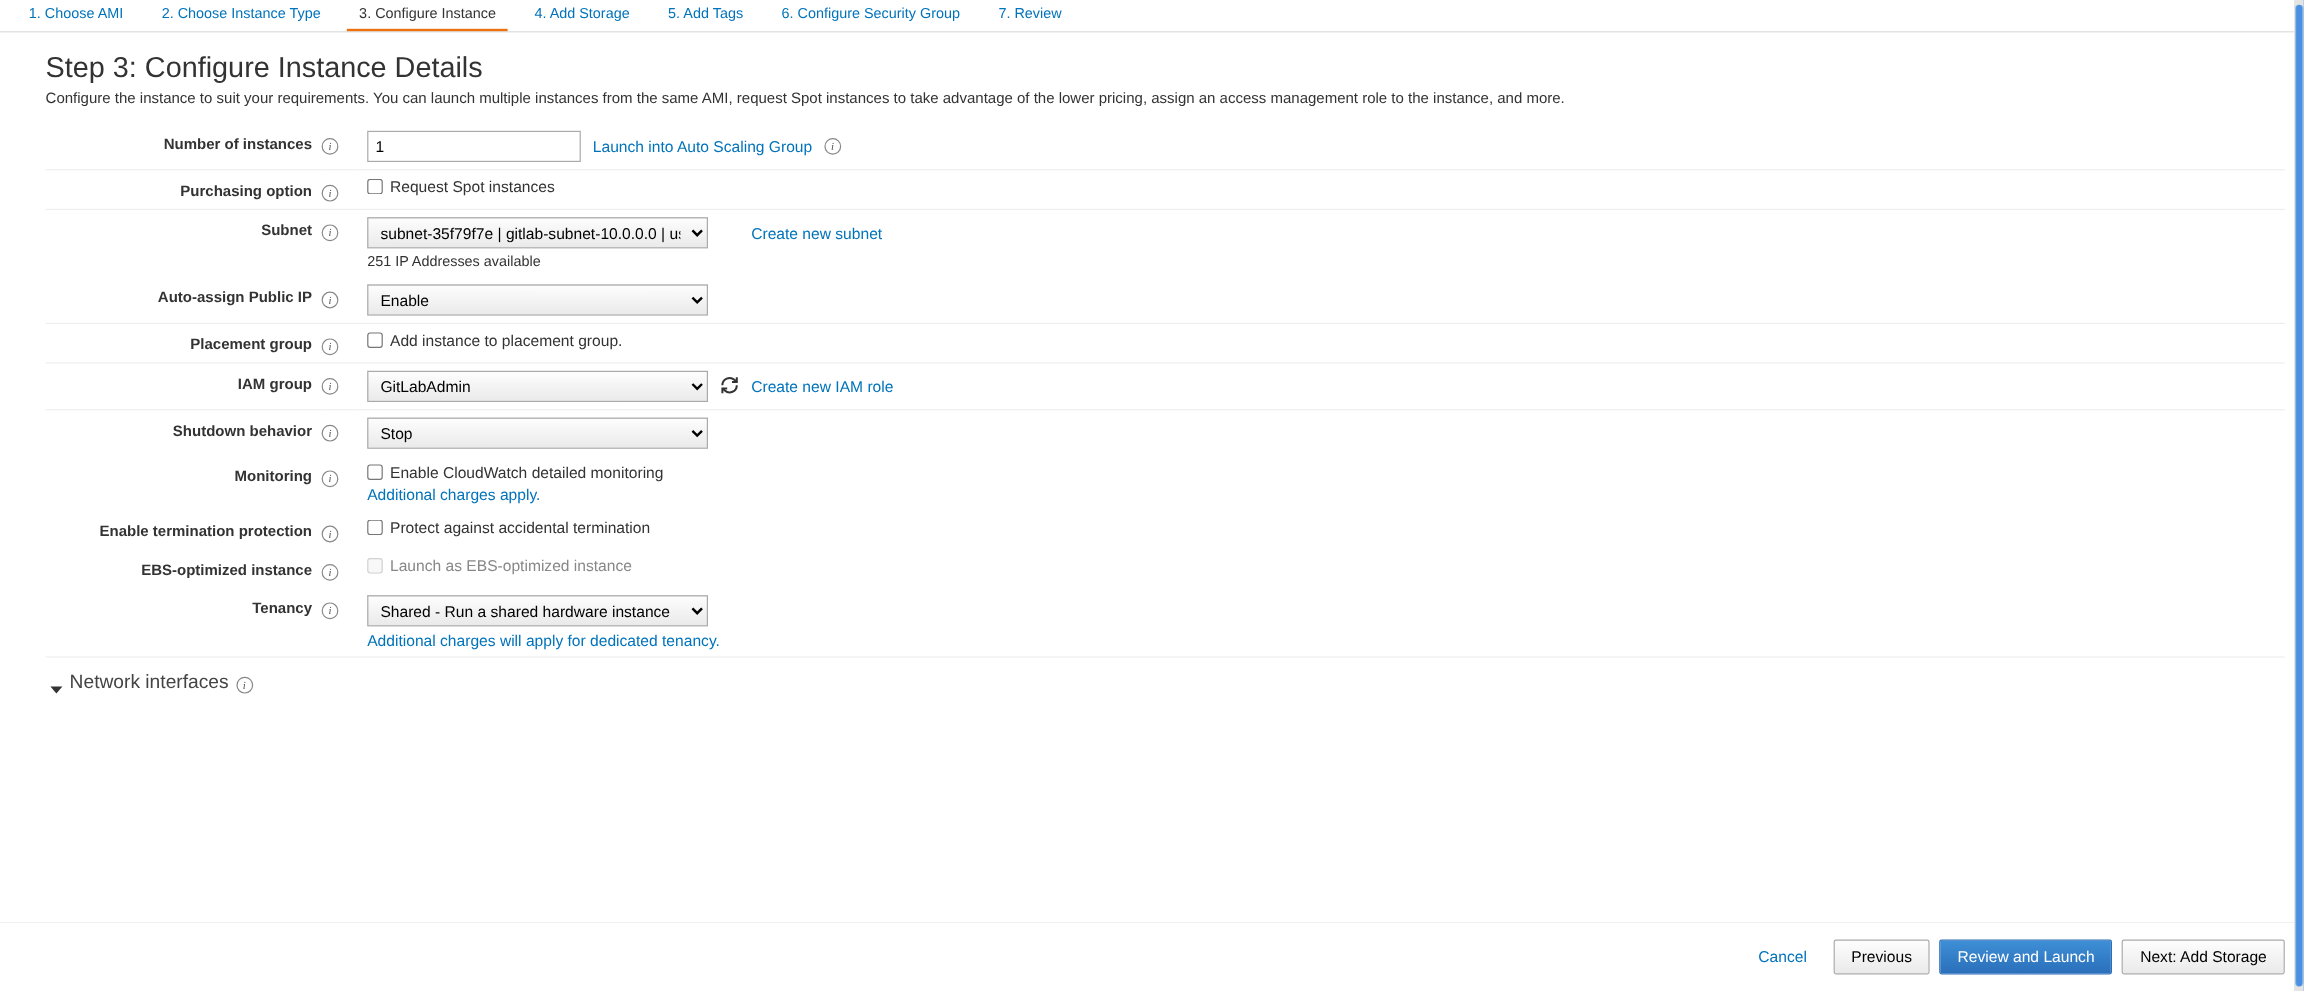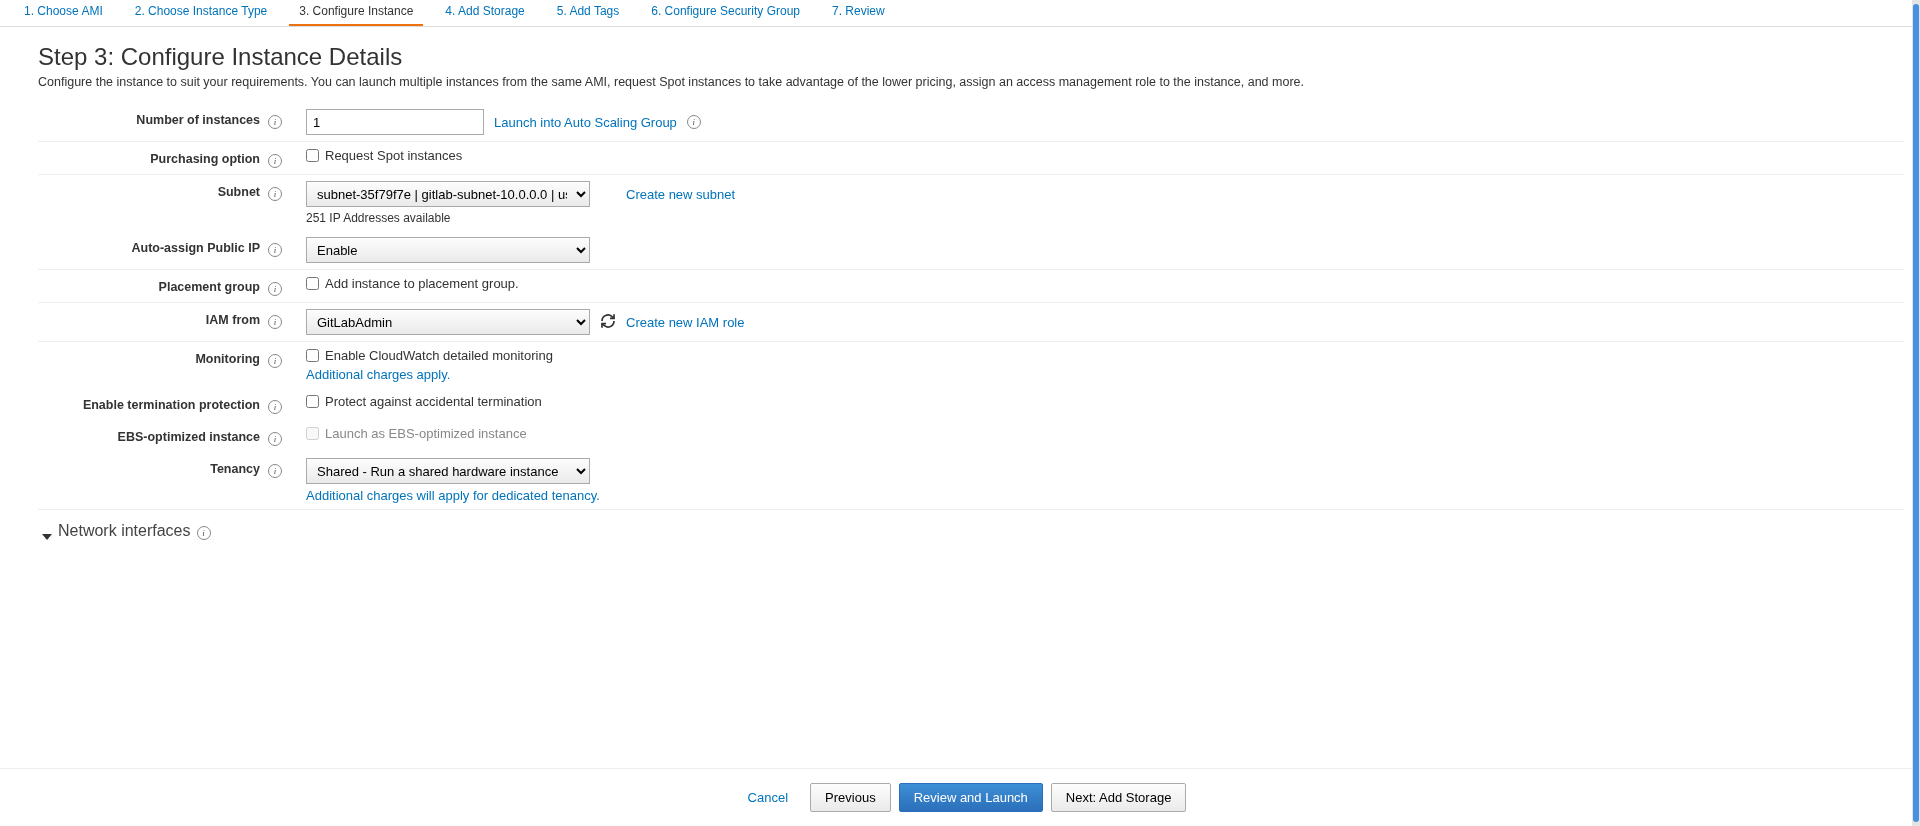--- a/index.html
+++ b/index.html
@@ -21,21 +21,21 @@
   select { border: 1px solid #aaa; padding: 4px 6px; font-size: 13px; width: 284px; height: 26px; background: linear-gradient(#fdfdfd, #eaeaea); cursor: pointer; }
   .link { color: #0073bb; font-size: 13px; cursor: pointer; text-decoration: none; }
   .inline { display: flex; align-items: center; gap: 10px; flex-wrap: wrap; }
   .refresh-icon { display:inline-block; cursor:pointer; }
   .note { font-size: 12px; color: #333; margin-top: 4px; }
   .checkbox-row { display: flex; align-items: center; gap: 6px; font-size: 13px; color: #333; }
   input[type="checkbox"] { width: 13px; height: 13px; cursor: pointer; }
   input[type="checkbox"]:disabled { cursor: default; }
   .section-header { display: flex; align-items: flex-end; gap: 6px; padding: 12px 4px; font-size: 16px; color: #444; cursor: pointer; }
   .caret-down { width: 0; height: 0; border-left: 5px solid transparent; border-right: 5px solid transparent; border-top: 6px solid #333; }
-  .footer { position: fixed; bottom: 0; left: 0; right: 0; display: flex; justify-content: center; gap: 8px; padding: 14px 16px; background: #fff; border-top: 1px solid #eee; }
+  .footer { position: fixed; bottom: 0; left: 0; right: 0; display: flex; justify-content: flex-end; gap: 8px; padding: 14px 16px; background: #fff; border-top: 1px solid #eee; }
   .btn { padding: 6px 14px; font-size: 13px; border: 1px solid #aaa; background: linear-gradient(#fdfdfd, #eaeaea); cursor: pointer; border-radius: 2px; }
   .btn.link-btn { border: none; background: none; color: #0073bb; }
   .btn.primary { background: #2b6fba; color: #fff; border: 1px solid #2b6fba; background: linear-gradient(#3d8fd6, #2b6fba); }
   .scroll-wrapper { height: calc(100vh - 80px); overflow-y: auto; padding-bottom: 80px; margin-left: 22px; }
   .disabled-text { color: #888; }
   .scrollbar-right { position: fixed; right: 0; top: 0; bottom: 0; width: 8px; background: #e4e4e4; }
   .scrollbar-thumb { position: absolute; top: 4px; bottom: 4px; right: 1px; width: 6px; background: #4a90e2; border-radius: 3px; }
 </style>
 </head>
 <body>
@@ -107,38 +107,45 @@
       <td class="info-cell"><span class="info-icon">i</span></td>
       <td class="input-cell">
         <div class="checkbox-row">
           <input type="checkbox" style="">
           <span>Add instance to placement group.</span>
         </div>
       </td>
     </tr>
 
     <tr class="form-row">
-      <td class="label-cell">IAM from</td>
+      <td class="label-cell">IAM group</td>
       <td class="info-cell"><span class="info-icon">i</span></td>
       <td class="input-cell">
         <div class="inline">
           <select><option>GitLabAdmin</option></select>
           <span class="refresh-icon">
             <svg width="16" height="16" viewBox="0 0 24 24" fill="none" stroke="#333" stroke-width="2.5">
                     <path d="M21 2v6h-6"></path>
                     <path d="M3 12a9 9 0 0 1 15-6.7L21 8"></path>
                     <path d="M3 22v-6h6"></path>
                     <path d="M21 12a9 9 0 0 1-15 6.7L3 16"></path>
                   </svg>
           </span>
           <span class="link">Create new IAM role</span>
         </div>
       </td>
     </tr>
 
+    <tr class="form-row noborder">
+      <td class="label-cell">Shutdown behavior</td>
+      <td class="info-cell"><span class="info-icon">i</span></td>
+      <td class="input-cell">
+        <select><option>Stop</option></select>
+      </td>
+    </tr>
 
     <tr class="form-row noborder">
       <td class="label-cell">Monitoring</td>
       <td class="info-cell"><span class="info-icon">i</span></td>
       <td class="input-cell">
         <div class="checkbox-row">
           <input type="checkbox" style="">
           <span>Enable CloudWatch detailed monitoring</span>
         </div>
         <div class="note"><span class="link">Additional charges apply.</span></div>

